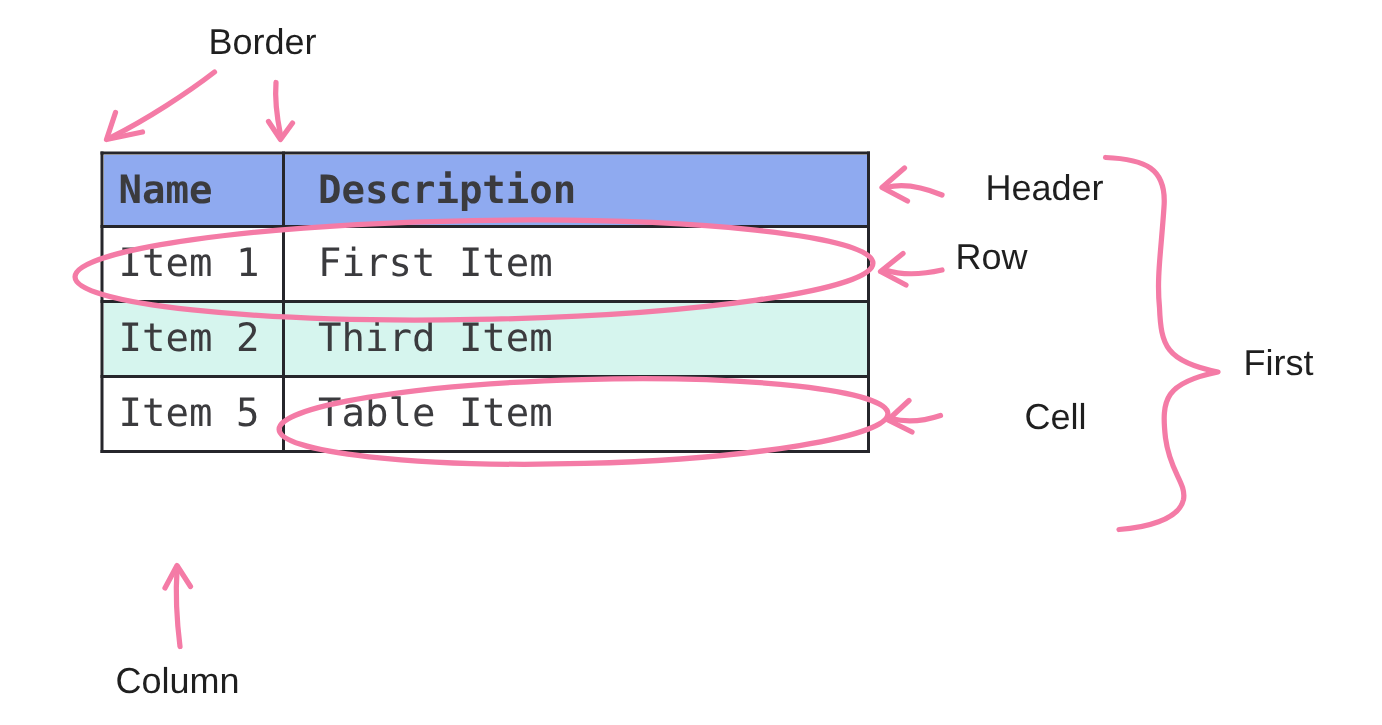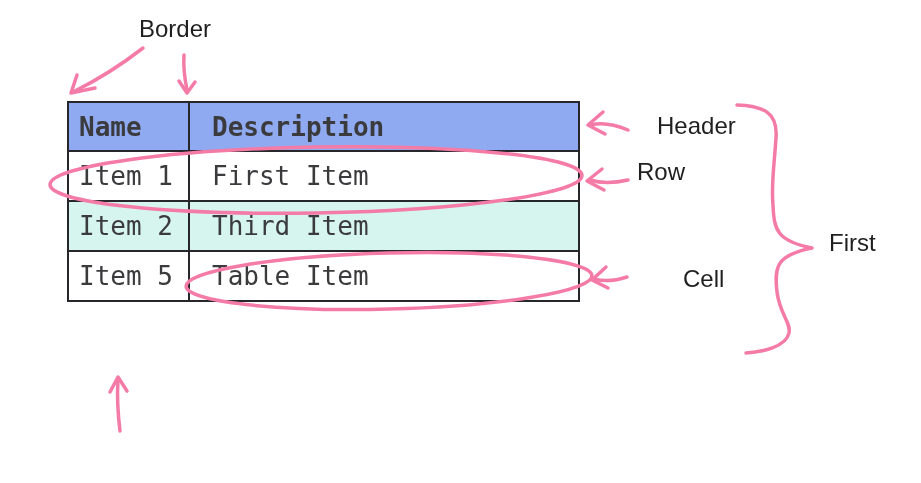--- a/index.html
+++ b/index.html
@@ -120,14 +120,15 @@
 
     <path class="stroke" d="M120 431 C118 415 117 395 118 380"></path>
     <path class="stroke" d="M110 392 L118 377 L127 391"></path>
   </svg>
 
   <div class="label lbl-border">Border</div>
   <div class="label lbl-header">Header</div>
   <div class="label lbl-row">Row</div>
   <div class="label lbl-cell">Cell</div>
   <div class="label lbl-table">First</div>
+  <div class="label lbl-column">Column</div>
 
 </div>
 
 </body></html>

